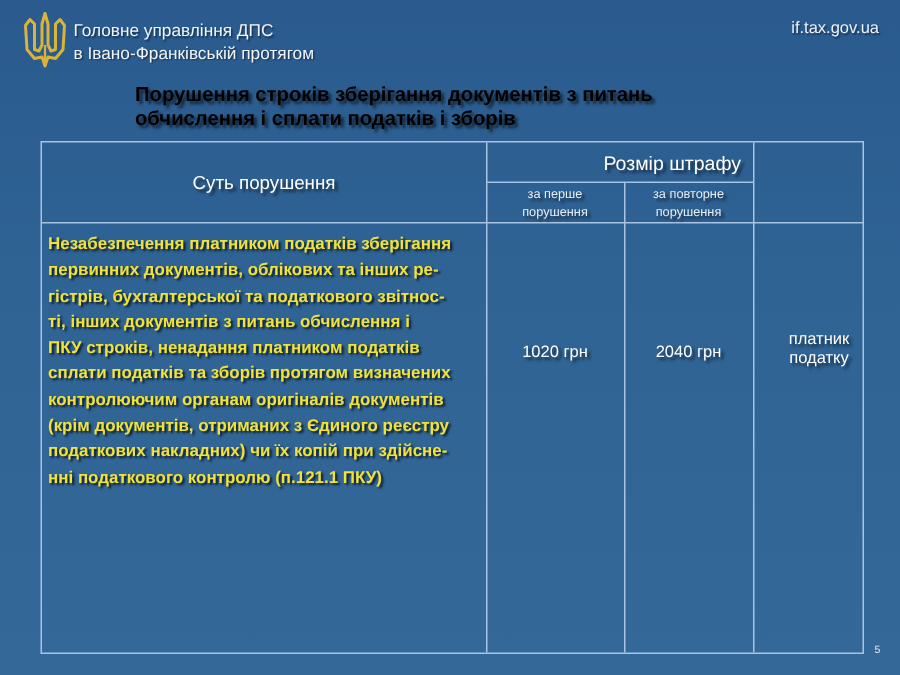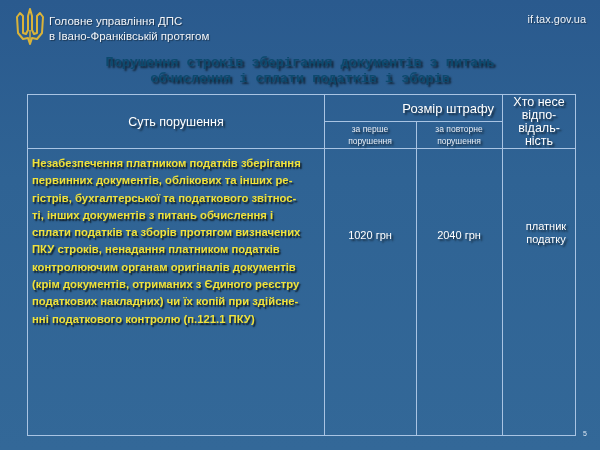--- a/index.html
+++ b/index.html
@@ -7,24 +7,23 @@
       width: 600px; height: 450px; overflow: hidden; position: relative;
       background: linear-gradient(180deg, #2a5a8e 0%, #2f6394 40%, #336898 100%);
       font-family: "Liberation Sans", sans-serif;
       color: #fff;
     }
     .header { position: absolute; left: 0; top: 0; width: 600px; height: 50px; }
     .trident { position: absolute; left: 15px; top: 8px; width: 30px; height: 38px; }
     .org { position: absolute; left: 49px; top: 14px; font-size: 11.5px; line-height: 15px; color: #f1f4f8; text-shadow: 1px 1px 1px rgba(0,0,0,0.45); }
     .site { position: absolute; right: 14px; top: 13px; font-size: 11px; color: #eef2f7; text-shadow: 1px 1px 1px rgba(0,0,0,0.4); }
     .title {
-      position: absolute; left: 90px; top: 55px; width: 420px; text-align: center;
-      font-weight: bold; font-size: 13.5px; line-height: 16px; color: #0c4a6e;
+      position: absolute; left: 90px; top: 55px; width: 420px; 
+      font-weight: bold; font-size: 13.5px; line-height: 16px; color: #000000;
       text-shadow: 2px 2px 2px rgba(0,0,0,0.65);
-      font-family: Liberation Mono, monospace;
     }
     .tbl { position: absolute; left: 27px; top: 94px; width: 549px; height: 342px; border: 1.5px solid #a9c4e3; box-sizing: border-box; }
     .vline { position: absolute; top: 0; bottom: 0; width: 0; border-left: 1.5px solid #a9c4e3; }
     .hline { position: absolute; height: 0; border-top: 1.5px solid #a9c4e3; }
     .cell { position: absolute; display: flex; align-items: center; justify-content: center; text-align: center; font-weight: normal; text-shadow: 2px 2px 2px rgba(0,0,0,0.6); }
     .h-main { font-size: 12.5px; color: #fff; }
     .h-sub { font-size: 8.5px; line-height: 12px; color: #e8eef6; }
     .h-who { font-size: 12.5px; line-height: 13px; }
     .desc {
       position: absolute; left: 4px; top: 60px; width: 294px;
@@ -64,34 +63,28 @@
   <div class="cell h-main" style="left:0; top:0; width:296px; height:53px">Суть порушення</div>
   <div class="cell h-main" style="left:296px; top:0; width:178px; height:26px; justify-content:flex-end; padding-right:8px; box-sizing:border-box; font-size:13px">Розмір штрафу</div>
   <div class="cell h-sub" style="left:296px; top:27px; width:92px; height:26px; flex-direction:column">
     <span>за перше</span>
     <span>порушення</span>
   </div>
   <div class="cell h-sub" style="left:388px; top:27px; width:86px; height:26px; flex-direction:column">
     <span>за повторне</span>
     <span>порушення</span>
   </div>
-  <div class="cell h-who" style="left:474px; top:0; width:74px; height:53px; flex-direction:column">
-    <span>Хто несе</span>
-    <span>відпо-</span>
-    <span>відаль-</span>
-    <span>ність</span>
-  </div>
 
   <div class="desc">
     <div>Незабезпечення платником податків зберігання</div>
     <div>первинних документів, облікових та інших ре-</div>
     <div>гістрів, бухгалтерської та податкового звітнос-</div>
     <div>ті, інших документів з питань обчислення і</div>
+    <div>ПКУ строків, ненадання платником податків</div>
     <div>сплати податків та зборів протягом визначених</div>
-    <div>ПКУ строків, ненадання платником податків</div>
     <div>контролюючим органам оригіналів документів</div>
     <div>(крім документів, отриманих з Єдиного реєстру</div>
     <div>податкових накладних) чи їх копій при здійсне-</div>
     <div>нні податкового контролю (п.121.1 ПКУ)</div>
   </div>
 
   <div class="cell val" style="left:296px; top:128px; width:92px; height:24px">1020 грн</div>
   <div class="cell val" style="left:388px; top:128px; width:86px; height:24px">2040 грн</div>
   <div class="cell val" style="left:474px; top:124px; width:88px; height:28px; flex-direction:column">
     <span>платник</span>

